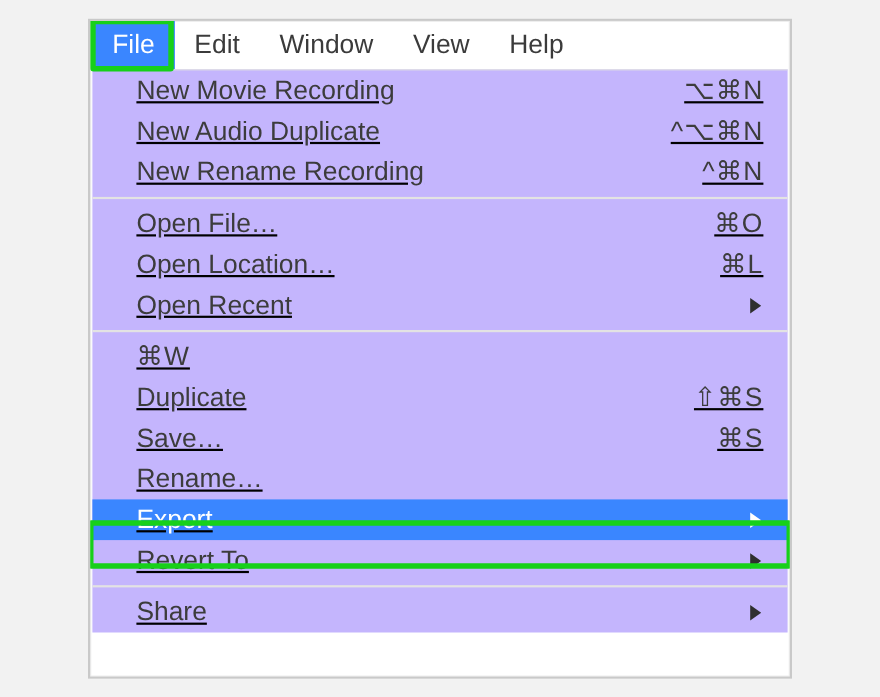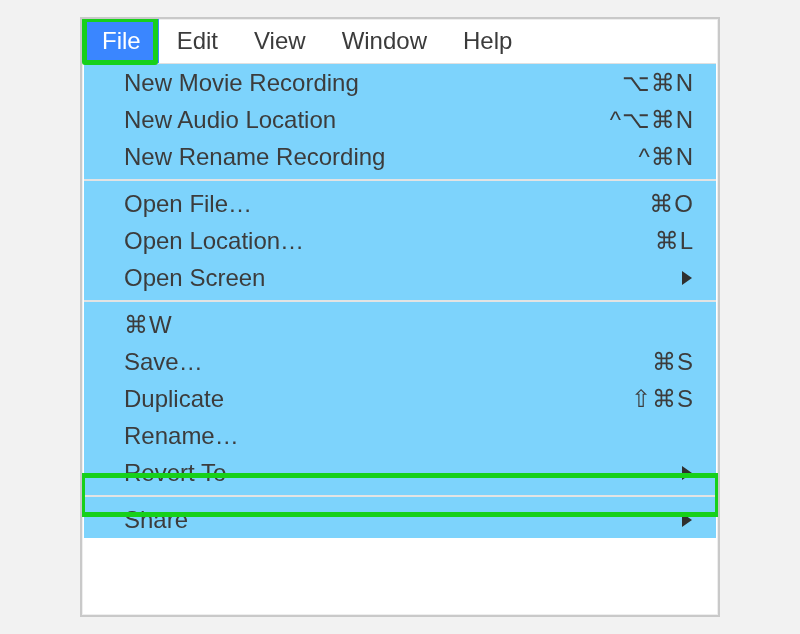--- a/index.html
+++ b/index.html
@@ -43,22 +43,23 @@
     border: 5px solid #17d01a;
     pointer-events: none;
     border-radius: 3px;
     z-index: 5;
   }
   .dropdown {
     position: absolute;
     left: 2px;
     right: 2px;
     top: 44px;
-    background: #7dd3fc;
+    background: #c4b5fd;
     border-top: 1px solid #e0e0e0;
+    text-decoration: underline;
   }
   .menu-divider {
     height: 0;
     border-top: 2px solid #e3e3e3;
     margin: 4px 0;
   }
   .menu-item {
     display: flex;
     align-items: center;
     height: 37px;
@@ -94,82 +95,90 @@
 <div class="frame">
 
   <div class="menubar">
     <div class="menubar-item active">
       <span>File</span>
     </div>
     <div class="menubar-item">
       <span>Edit</span>
     </div>
     <div class="menubar-item">
+      <span>Window</span>
+    </div>
+    <div class="menubar-item">
       <span>View</span>
-    </div>
-    <div class="menubar-item">
-      <span>Window</span>
     </div>
     <div class="menubar-item">
       <span>Help</span>
     </div>
   </div>
 
   <div class="highlight-box" style="left:0px; top:-2px; width:76px; height:48px;"></div>
 
   <div class="dropdown">
 
     <div class="menu-item">
       <span class="label">New Movie Recording</span>
       <span class="shortcut">⌥⌘N</span>
     </div>
     <div class="menu-item">
-      <span class="label">New Audio Location</span>
+      <span class="label">New Audio Duplicate</span>
       <span class="shortcut">^⌥⌘N</span>
     </div>
     <div class="menu-item">
       <span class="label">New Rename Recording</span>
       <span class="shortcut">^⌘N</span>
     </div>
 
     <div class="menu-divider"></div>
 
     <div class="menu-item">
       <span class="label">Open File…</span>
       <span class="shortcut">⌘O</span>
     </div>
     <div class="menu-item">
       <span class="label">Open Location…</span>
       <span class="shortcut">⌘L</span>
     </div>
     <div class="menu-item">
-      <span class="label">Open Screen</span>
+      <span class="label">Open Recent</span>
       <span class="sub-arrow">
         <svg class="tri" viewBox="0 0 14 16">
             <path d="M2 1 L12 8 L2 15 Z"></path>
           </svg>
       </span>
     </div>
 
     <div class="menu-divider"></div>
 
     <div class="menu-item">
       <span class="shortcut">⌘W</span>
+    </div>
+    <div class="menu-item">
+      <span class="label">Duplicate</span>
+      <span class="shortcut">⇧⌘S</span>
     </div>
     <div class="menu-item">
       <span class="label">Save…</span>
       <span class="shortcut">⌘S</span>
     </div>
     <div class="menu-item">
-      <span class="label">Duplicate</span>
-      <span class="shortcut">⇧⌘S</span>
-    </div>
-    <div class="menu-item">
       <span class="label">Rename…</span>
     </div>
+    <div class="menu-item selected">
+      <span class="label">Export</span>
+      <span class="sub-arrow">
+        <svg class="tri" viewBox="0 0 14 16">
+            <path d="M2 1 L12 8 L2 15 Z"></path>
+          </svg>
+      </span>
+    </div>
     <div class="menu-item">
       <span class="label">Revert To</span>
       <span class="sub-arrow">
         <svg class="tri" viewBox="0 0 14 16">
             <path d="M2 1 L12 8 L2 15 Z"></path>
           </svg>
       </span>
     </div>
 
     <div class="menu-divider"></div>

